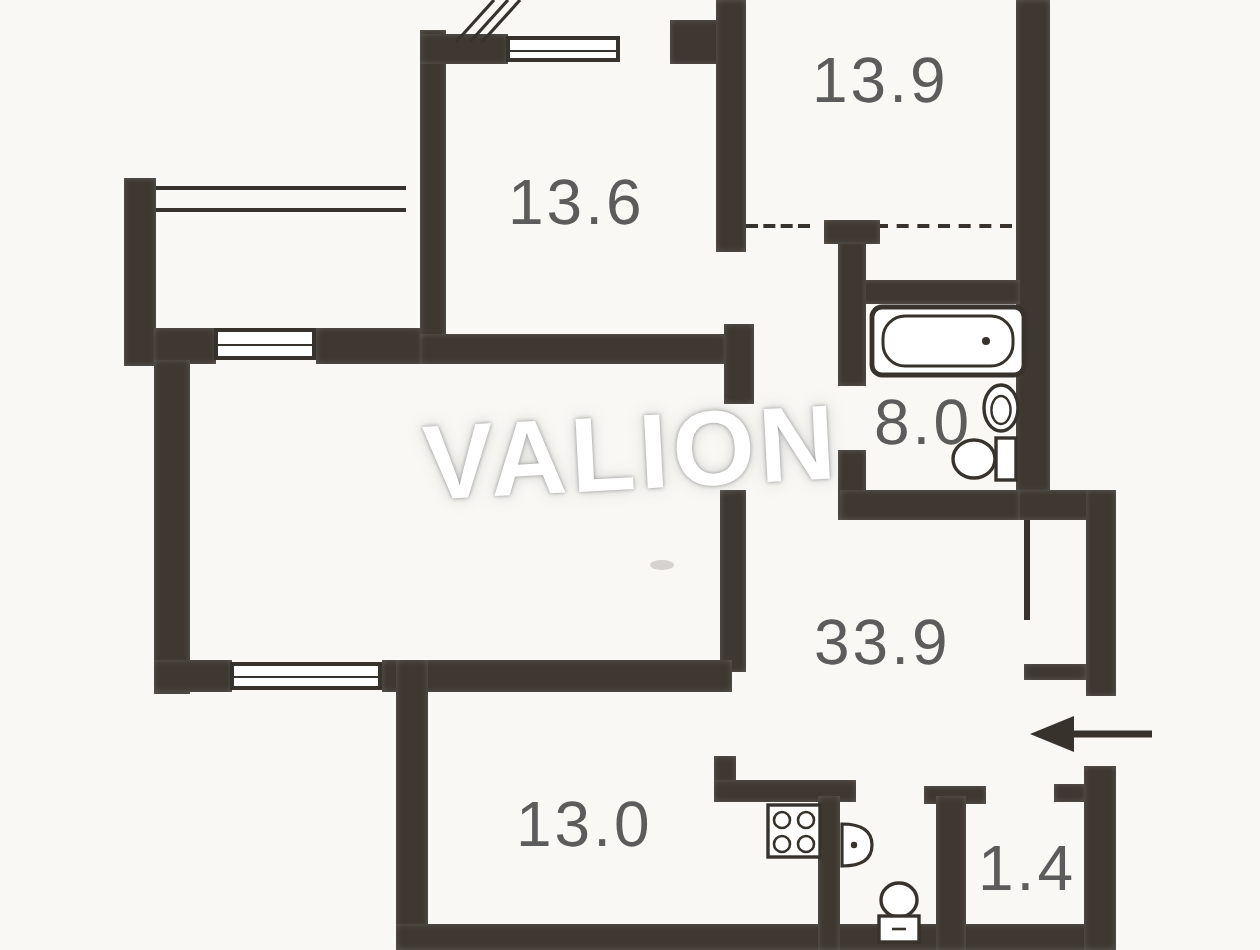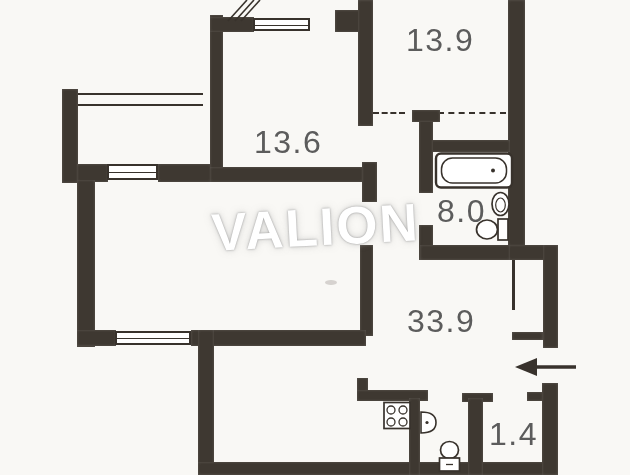--- a/index.html
+++ b/index.html
@@ -133,20 +133,21 @@
       <rect class="fx" x="439.5" y="458" width="20" height="13" fill="#fff" stroke-width="1.7"></rect>
       <line class="fx" x1="446" y1="464.5" x2="453" y2="464.5" stroke-width="1.3"></line>
     </g>
     <g>
       <line class="fx" x1="576" y1="367" x2="534" y2="367" stroke-width="3.5"></line>
       <polygon points="515,367 537,358 537,376" fill="#38322c"></polygon>
     </g>
   </svg>
 
   <div class="area-label" style="left:406px;top:22px;">13.9</div>
-  <div class="area-label" style="left:254px;top:83px;margin-top:41px;">13.6</div>
+  <div class="area-label" style="left:254px;top:83px;">13.6</div>
   <div class="area-label" style="left:437px;top:193px;">8.0</div>
   <div class="area-label" style="left:407px;top:303px;">33.9</div>
+  <div class="area-label" style="left:258px;top:394px;">13.0</div>
   <div class="area-label" style="left:489px;top:416px;">1.4</div>
 
   <div class="watermark">VALION</div>
 
 </div>
 
 </body></html>

